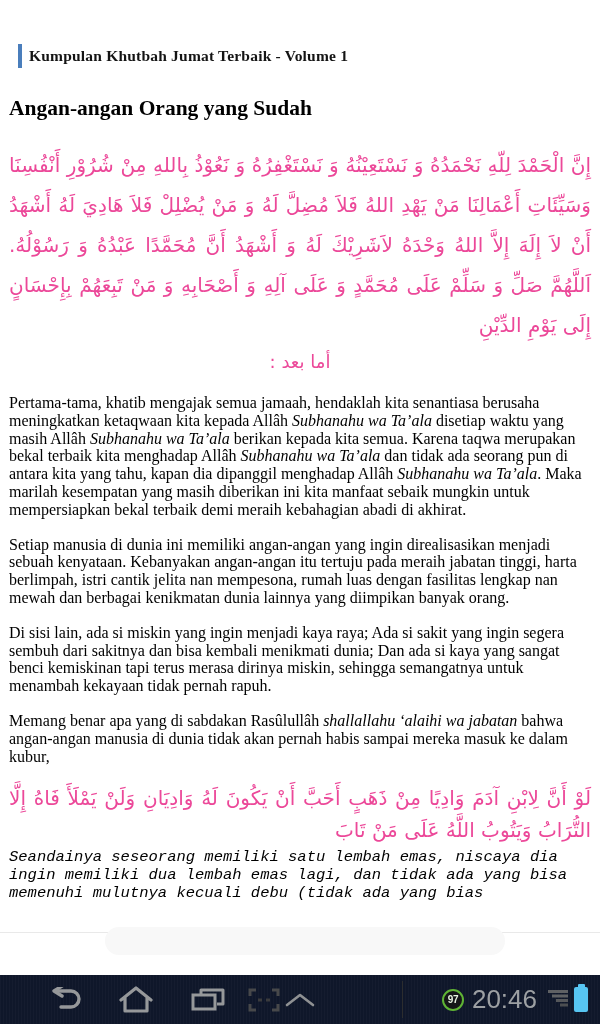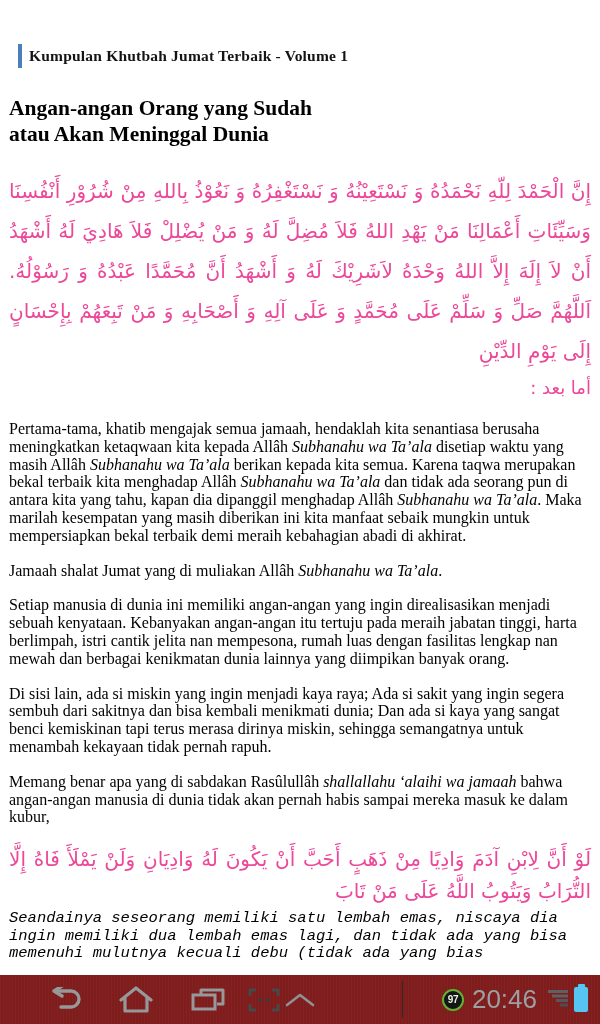--- a/index.html
+++ b/index.html
@@ -12,36 +12,36 @@
   .accent-bar{display:inline-block;width:4px;height:24px;background:var(--accent-blue,#4a7ebc);margin-right:7px;}
   .book-title{font-size:15.5px;font-weight:700;margin:0;letter-spacing:.2px;color:#141414;
               font-family:"Liberation Serif",serif;}
 
   
   .chapter-title{margin:27px 0 0 0;font-size:21.5px;line-height:26px;font-weight:700;color:#000;}
 
   
   .arabic{direction:rtl;text-align:justify;font-family:"DejaVu Sans",sans-serif;
           font-size:20px;line-height:40px;margin:24px 0 0 0;color:#ec4899;}
-  .amma{text-align:right;font-size:18px;line-height:34px;margin:0;}
+  .amma{text-align:center;font-size:18px;line-height:34px;margin:0;}
   .hadith{margin-top:8px;line-height:32px;}
 
   
   .paras{margin-top:15px;}
   .para{font-size:16px;line-height:17.8px;margin:0 0 17px 0;text-align:left;color:#000;}
   .para em{font-style:italic;}
   .translation{font-size:15.5px;line-height:17.6px;font-style:italic;margin:3px 0 0 0;font-family:Liberation Mono, monospace;}
 
   
   .pager{position:relative;height:36px;margin-top:22px;}
   .pager-line{position:absolute;top:8px;left:-9px;right:-9px;height:1px;background:#e9e9e9;}
   .pager-thumb{position:absolute;top:3px;left:96px;right:86px;height:28px;background:#f8f8f8;border-radius:14px;}
 
   
-  .navbar{position:absolute;left:0;right:0;bottom:0;height:49px;background:#7f1d1d;}
+  .navbar{position:absolute;left:0;right:0;bottom:0;height:49px;background:#0f172a;}
   .navbar::before{content:"";position:absolute;inset:0;
      background:repeating-linear-gradient(90deg,rgba(255,255,255,.025) 0 1px,transparent 1px 3px);}
   .navbtn{position:absolute;top:0;width:48px;height:49px;display:flex;align-items:center;justify-content:center;}
   .navbtn svg{display:block;}
   .nb-back{left:40px;} .nb-home{left:112px;} .nb-recents{left:184px;} .nb-shot{left:240px;} .nb-chev{left:276px;}
   .nav-divider{position:absolute;left:402px;top:6px;bottom:6px;width:1px;background:#2c2d2f;}
   .status{position:absolute;right:12px;top:0;height:49px;display:flex;align-items:center;}
   .batt-circle{width:22px;height:22px;border-radius:50%;border:2.5px solid var(--battery-ring-green,#5fb335);
       box-sizing:border-box;display:flex;align-items:center;justify-content:center;margin-right:8px;background:#141517;}
   .batt-circle span{font-family:"Liberation Sans",sans-serif;font-size:10px;font-weight:700;color:#e8f3e2;letter-spacing:-.5px;}
@@ -56,31 +56,30 @@
 <body>
 
 <div class="screen">
   <div class="page">
 
     <header class="book-header">
       <span class="accent-bar"></span>
       <h2 class="book-title">Kumpulan Khutbah Jumat Terbaik - Volume 1</h2>
     </header>
 
-    <h1 class="chapter-title"><span>Angan-angan Orang yang Sudah</span><br><span>atau Akan Meninggal Dunia</span></h1>
+    <h1 class="chapter-title"><span>Angan-angan Orang yang Sudah</span><br></h1>
 
     <p class="arabic" dir="rtl">إِنَّ الْحَمْدَ لِلّهِ نَحْمَدُهُ وَ نَسْتَعِيْنُهُ وَ نَسْتَغْفِرُهُ وَ نَعُوْذُ بِاللهِ مِنْ شُرُوْرِ أَنْفُسِنَا وَسَيِّئَاتِ أَعْمَالِنَا مَنْ يَهْدِ اللهُ فَلاَ مُضِلَّ لَهُ وَ مَنْ يُضْلِلْ فَلاَ هَادِيَ لَهُ أَشْهَدُ أَنْ لاَ إِلَهَ إِلاَّ اللهُ وَحْدَهُ لاَشَرِيْكَ لَهُ وَ أَشْهَدُ أَنَّ مُحَمَّدًا عَبْدُهُ وَ رَسُوْلُهُ. اَللَّهُمَّ صَلِّ وَ سَلِّمْ عَلَى مُحَمَّدٍ وَ عَلَى آلِهِ وَ أَصْحَابِهِ وَ مَنْ تَبِعَهُمْ بِإِحْسَانٍ إِلَى يَوْمِ الدِّيْنِ</p>
     <p class="arabic amma" dir="rtl">أما بعد :</p>
 
     <div class="paras">
         <p class="para"><span>Pertama-tama, khatib mengajak semua jamaah, hendaklah kita senantiasa berusaha meningkatkan ketaqwaan kita kepada Allâh </span><em>Subhanahu wa Ta’ala</em><span> disetiap waktu yang masih Allâh </span><em>Subhanahu wa Ta’ala</em><span> berikan kepada kita semua. Karena taqwa merupakan bekal terbaik kita menghadap Allâh </span><em>Subhanahu wa Ta’ala</em><span> dan tidak ada seorang pun di antara kita yang tahu, kapan dia dipanggil menghadap Allâh </span><em>Subhanahu wa Ta’ala</em><span>. Maka marilah kesempatan yang masih diberikan ini kita manfaat sebaik mungkin untuk mempersiapkan bekal terbaik demi meraih kebahagian abadi di akhirat.</span></p>
-        <p class="para"><span>Jamaah shalat Jumat yang di muliakan Allâh </span><em>Subhanahu wa Ta’ala</em><span>.</span></p>
         <p class="para"><span>Setiap manusia di dunia ini memiliki angan-angan yang  ingin direalisasikan menjadi sebuah kenyataan. Kebanyakan angan-angan itu tertuju pada meraih jabatan tinggi, harta berlimpah, istri cantik jelita nan mempesona, rumah luas dengan fasilitas lengkap nan mewah dan berbagai kenikmatan dunia lainnya yang diimpikan banyak orang.</span></p>
         <p class="para"><span>Di sisi lain, ada si miskin yang ingin menjadi kaya raya; Ada si sakit yang ingin segera sembuh dari sakitnya dan bisa kembali menikmati dunia; Dan ada si kaya yang sangat benci kemiskinan tapi terus merasa dirinya miskin, sehingga semangatnya untuk menambah kekayaan tidak pernah rapuh.</span></p>
-        <p class="para"><span>Memang benar apa yang di sabdakan Rasûlullâh </span><em>shallallahu ‘alaihi wa jamaah</em><span> bahwa angan-angan manusia di dunia tidak akan pernah habis sampai mereka masuk ke dalam kubur,</span></p>
+        <p class="para"><span>Memang benar apa yang di sabdakan Rasûlullâh </span><em>shallallahu ‘alaihi wa jabatan</em><span> bahwa angan-angan manusia di dunia tidak akan pernah habis sampai mereka masuk ke dalam kubur,</span></p>
       </div>
 
     <p class="arabic hadith" dir="rtl">لَوْ أَنَّ لِابْنِ آدَمَ وَادِيًا مِنْ ذَهَبٍ أَحَبَّ أَنْ يَكُونَ لَهُ وَادِيَانِ وَلَنْ يَمْلَأَ فَاهُ إِلَّا التُّرَابُ وَيَتُوبُ اللَّهُ عَلَى مَنْ تَابَ</p>
     <p class="translation">Seandainya seseorang memiliki satu lembah emas, niscaya dia ingin memiliki dua lembah emas lagi, dan tidak ada yang bisa memenuhi mulutnya kecuali debu (tidak ada yang bias</p>
 
     <div class="pager">
       <div class="pager-line"></div>
       <div class="pager-thumb"></div>
     </div>
   </div>

